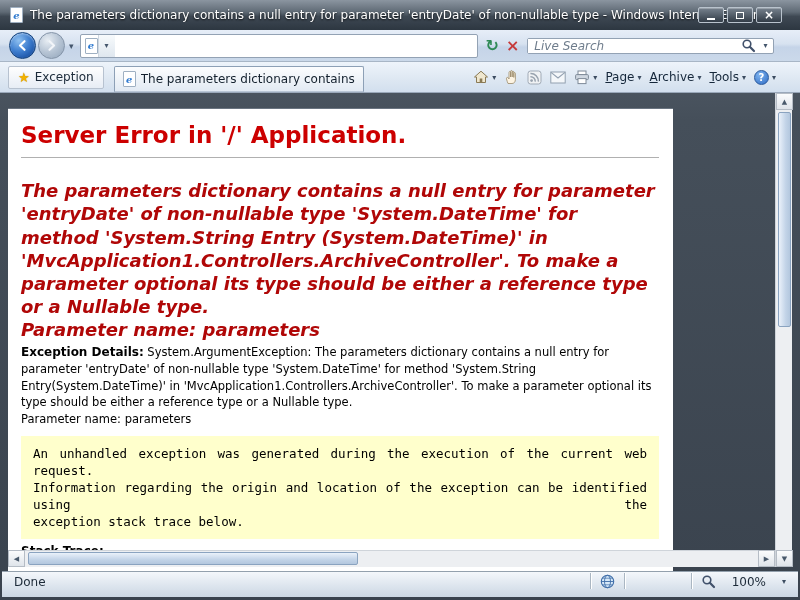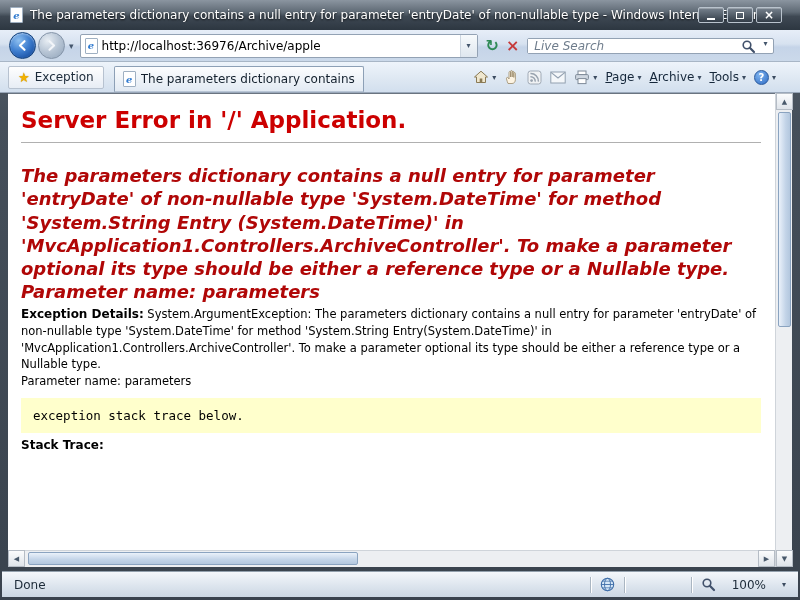--- a/index.html
+++ b/index.html
@@ -38,21 +38,21 @@
   .nav-chevron{font-size:9px;color:#44566c;margin:0 6px 0 4px;cursor:pointer}
   .address-bar{display:flex;align-items:center;height:24px;width:398px;background:#fff;
     border:1px solid #93a2b4;border-radius:2px;padding-left:4px;flex:none;cursor:text}
   .address-input{flex:1;min-width:0;border:none;outline:none;background:transparent;
     font:12px "DejaVu Sans",sans-serif;color:#000;padding:0 4px}
   .address-drop{width:17px;height:100%;border-left:1px solid #cdd6e0;
     background:linear-gradient(180deg,#f7fafc,#dfe7ef);display:flex;align-items:center;justify-content:center;
     font-size:8px;color:#44566c;cursor:pointer}
   .refresh{font-size:16px;font-weight:bold;color:#2f8a55;margin:0 4px 0 8px;cursor:pointer;line-height:1}
   .stop{font-size:16px;font-weight:bold;color:#c63a3a;margin:0 8px 0 3px;cursor:pointer;line-height:1}
-  .search-box{display:flex;align-items:flex-start;height:16px;flex:1;background:#fff;
+  .search-box{display:flex;align-items:center;height:16px;flex:1;background:#fff;
     border:1px solid #93a2b4;border-radius:2px;cursor:text}
   .search-input{flex:1;min-width:0;border:none;outline:none;font:12px "DejaVu Sans",sans-serif;padding:0 6px}
   .search-input::placeholder{color:#6f7d8c;font-style:italic}
   .search-icon-wrap{width:20px;display:flex;align-items:center;justify-content:center;cursor:pointer;flex:none}
   .search-drop{width:15px;font-size:8px;color:#44566c;display:flex;align-items:center;justify-content:center;cursor:pointer;flex:none}
 
   
   .commandbar{position:absolute;left:0;top:62px;width:100%;height:31px;
     background:linear-gradient(180deg,#eef4fb,#dde7f2 60%,#d2dfee);
     border-bottom:1px solid #9aa8ba;display:flex;align-items:center;padding:0 24px 0 8px}
@@ -66,21 +66,21 @@
   .tab-title{white-space:nowrap;overflow:hidden}
   .cmd-right{margin-left:auto;display:flex;align-items:center;gap:8px;font-size:12px;color:#15273a}
   .cmd-item{display:flex;align-items:center;gap:3px;cursor:pointer;white-space:nowrap}
   .cmd-label::first-letter{text-decoration:underline}
   .cmd-chev{font-size:8px;color:#3c4c60}
   .help-badge{width:15px;height:15px;border-radius:50%;border:1px solid #2a5a9e;color:#fff;
     background:radial-gradient(circle at 35% 30%,#7fb4ef,#2f6cc4);
     font-size:10px;font-weight:bold;display:flex;align-items:center;justify-content:center}
 
   
-  .content{position:absolute;left:8px;top:93px;width:767px;height:474px;background:#fff;
+  .content{position:absolute;left:8px;top:108px;width:665px;height:474px;background:#fff;
     overflow:hidden;border-top:1px solid #6a7480}
   .page{padding:13px 14px 0 13px;color:#000}
   .page-heading{font-size:23px;font-weight:bold;line-height:1.15;color:var(--heading-red,#cc0000)}
   .rule{border:none;border-top:1px solid #b0b0b0;margin-top:9px}
   .h2err{margin-top:21px;font-size:18px;line-height:1.28;font-weight:bold;font-style:italic;
     color:var(--error-red,#b00707);padding-right:4px}
   .para{margin-top:16px;font-size:11.5px;line-height:1.45}
   .para.exc{margin-top:3px}
   .plabel{font-weight:bold;font-size:12px}
   .section-label{margin-top:14px;font-weight:bold;font-size:12px}
@@ -101,21 +101,21 @@
   .hscroll .left{left:0;top:-1px}
   .hscroll .right{right:0;top:-1px}
   .vthumb{position:absolute;left:2px;top:19px;width:13px;height:215px;border:1px solid #8aa3c0;border-radius:2px;
     background:linear-gradient(90deg,#eaf1fa,#c3d4e8 60%,#b3c7de);cursor:grab}
   .hthumb{position:absolute;left:20px;top:1px;width:330px;height:13px;border:1px solid #8aa3c0;border-radius:2px;
     background:linear-gradient(180deg,#eaf1fa,#c3d4e8 60%,#b3c7de);cursor:grab}
 
   
   .statusbar{position:absolute;left:2px;right:2px;top:571px;height:26px;
     background:linear-gradient(180deg,#f4f7fb,#dde5ee 55%,#ccd7e3);
-    border-top:1px solid #93a0ad;display:flex;align-items:center;font-size:12px;color:#1c2a38;padding:0 12px}
+    border-top:1px solid #93a0ad;display:flex;align-items:flex-end;font-size:12px;color:#1c2a38;padding:8px 12px}
   .status-left{flex:1}
   .sep{width:1px;height:16px;background:#aab6c2;box-shadow:1px 0 0 #fff;margin:0 9px;flex:none}
   .status-zone{display:flex;align-items:center;gap:6px;flex:none}
   .status-spacer{width:48px;flex:none}
   .zoom-group{display:flex;align-items:center;gap:16px;flex:none;cursor:pointer}
   .zoom-chev{font-size:8px;color:#3c4c60}
 </style>
 </head>
 <body>
 
@@ -144,21 +144,20 @@
         </svg>
     </div>
     <div class="nav-circle fwd">
       <svg width="15" height="15" viewBox="0 0 15 15">
           <path d="M5.5 3.2 L10 7.5 L5.5 11.8" fill="none" stroke="#f2f5f9" stroke-width="2.2" stroke-linecap="round" stroke-linejoin="round"></path>
         </svg>
     </div>
     <span class="nav-chevron">▾</span>
     <div class="address-bar">
       <span class="doc-icon">e</span>
-      <input class="address-input" value="http://localhost:36976/Archive/apple" style="">
       <span class="address-drop">▾</span>
     </div>
     <span class="refresh">↻</span>
     <span class="stop">×</span>
     <div class="search-box">
       <input class="search-input" placeholder="Live Search" style="">
       <span class="search-icon-wrap">
         <svg width="15" height="15" viewBox="0 0 15 15">
             <circle cx="6" cy="6" r="3.8" fill="none" stroke="#41516b" stroke-width="1.6"></circle>
             <line x1="8.8" y1="8.8" x2="13" y2="13" stroke="#41516b" stroke-width="2.2" stroke-linecap="round"></line>
@@ -237,20 +236,22 @@
       <div class="h2err">
         <span>The parameters dictionary contains a null entry for parameter 'entryDate' of non-nullable type 'System.DateTime' for method 'System.String Entry (System.DateTime)' in 'MvcApplication1.Controllers.ArchiveController'. To make a parameter optional its type should be either a reference type or a Nullable type.</span><br>
         <span>Parameter name: parameters</span>
       </div>
       <p class="para exc">
         <span class="plabel">Exception Details:</span>
         <span>System.ArgumentException: The parameters dictionary contains a null entry for parameter 'entryDate' of non-nullable type 'System.DateTime' for method 'System.String Entry(System.DateTime)' in 'MvcApplication1.Controllers.ArchiveController'. To make a parameter optional its type should be either a reference type or a Nullable type.</span><br>
         <span>Parameter name: parameters</span>
       </p>
       <div class="source-box">
+        <div class="src-line">An unhandled exception was generated during the execution of the current web request.</div>
+        <div class="src-line">Information regarding the origin and location of the exception can be identified using the</div>
         <div class="src-line last">exception stack trace below.</div>
       </div>
       <p class="stack-label">Stack Trace:</p>
     </div>
   </div>
 
   <div class="vscroll">
     <div class="scroll-btn up">▲</div>
     <div class="vthumb"></div>
     <div class="scroll-btn down">▼</div>

